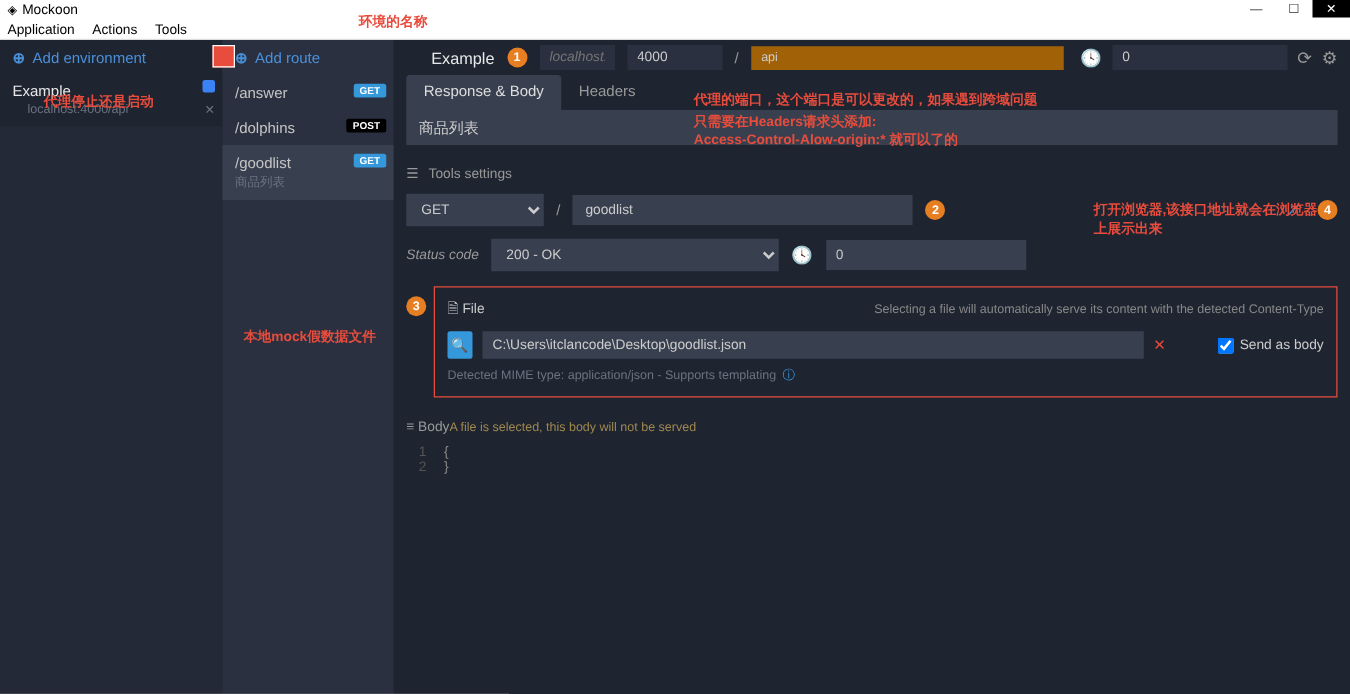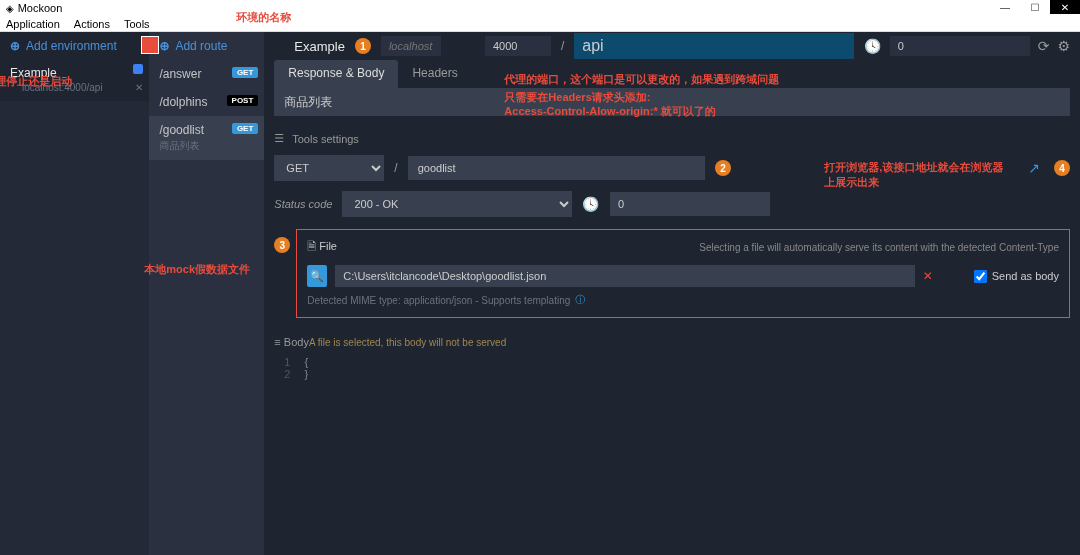--- a/index.html
+++ b/index.html
@@ -34,23 +34,23 @@
     .method-badge { position: absolute; right: 6px; top: 7px; font-size: 8px; padding: 1px 5px; border-radius: 2px; color: #fff; font-weight: bold; }
     .method-get { background: #3498db; }
     .method-post { background: #000000; }
     
     .main { flex: 1; background: #1e2430; display: flex; flex-direction: column; position: relative; }
     
     .topbar { height: 28px; background: #1e2430; display: flex; align-items: center; padding: 0 10px; gap: 10px; font-size: 12px; }
     .env-name { color: #e8e8e8; font-size: 13px; margin-left: 20px; }
     .step-badge { width: 16px; height: 16px; border-radius: 50%; background: #e67e22; color: #fff; font-size: 10px; display: inline-flex; align-items: center; justify-content: center; font-weight: bold; }
     .host-input { background: #2a3040; border: none; color: #999; padding: 4px 8px; font-size: 11px; font-style: italic; width: 60px; }
-    .port-input { background: #2a3040; border: none; color: #ccc; padding: 4px 8px; font-size: 11px; width: 66px; margin-left: 34px; }
+    .port-input { background: #2a3040; border: none; color: #ccc; padding: 4px 8px; font-size: 11px; width: 76px; }
     .slash { color: #999; }
-    .prefix-input { background: #0c4a6e; border: none; color: #ccc; padding: 4px 8px; font-size: 16px; width: 280px; }
+    .prefix-input { background: #a16207; border: none; color: #ccc; padding: 4px 8px; font-size: 10px; width: 250px; }
     .topbar-right { margin-left: auto; display: flex; align-items: center; gap: 8px; }
     .topbar-icon { color: #999; cursor: pointer; font-size: 14px; }
     .latency-input { background: #2a3040; border: none; color: #ccc; padding: 4px 8px; font-size: 11px; width: 140px; }
     
     .tabs { height: 28px; display: flex; align-items: stretch; padding: 0 10px; font-size: 12px; }
     .tab { padding: 6px 14px; color: #999; cursor: pointer; }
     .tab.active { background: #384050; color: #ddd; border-radius: 3px 3px 0 0; }
     
     .content { flex: 1; padding: 0 10px 10px; overflow: auto; }
     .doc-input { width: 100%; background: #384050; border: none; color: #ccc; padding: 7px 10px; font-size: 12px; margin-bottom: 10px; }

